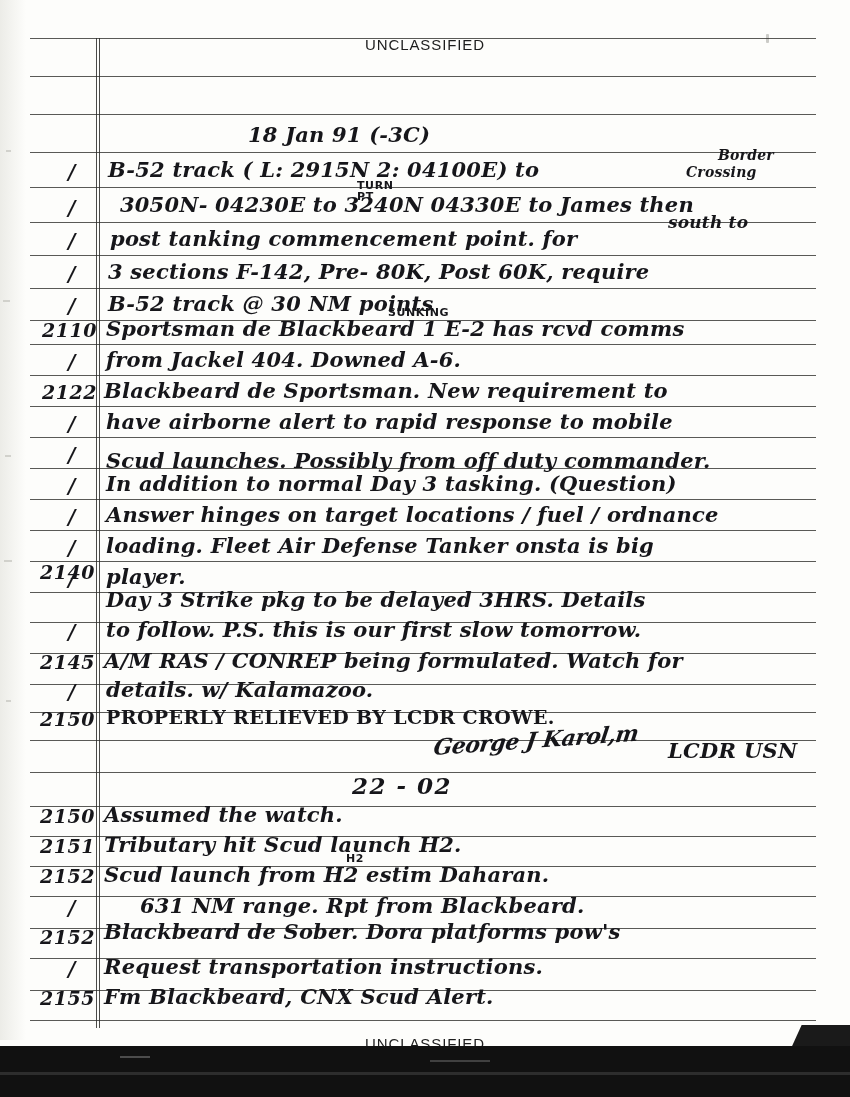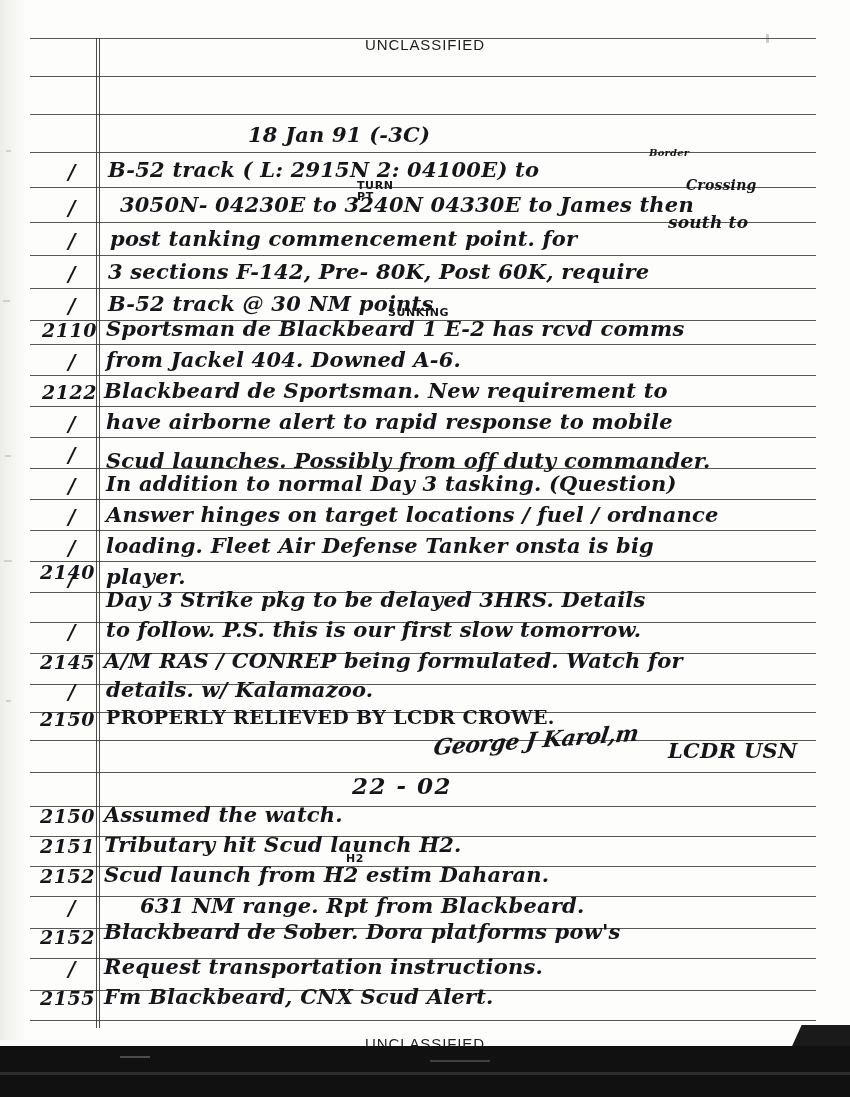--- a/index.html
+++ b/index.html
@@ -222,22 +222,22 @@
   <div class="rule" style="top:896px;"></div>
   <div class="rule" style="top:928px;"></div>
   <div class="rule" style="top:958px;"></div>
   <div class="rule" style="top:990px;"></div>
   <div class="rule" style="top:1020px;"></div>
 
   <div class="hw date-line" style="left:248px; top:122px;">18 Jan 91 (-3C)</div>
 
   <div class="tick" style="left:68px; top:160px;">/</div>
   <div class="hw body-text" style="left:108px; top:157px;">B-52 track  ( L: 2915N    2: 04100E)  to</div>
-  <div class="hw" style="left:649px; top:147px; font-size:10px;">Border</div>
-  <div class="hw" style="left:686px; top:177px; font-size:14px;">Crossing</div>
+  <div class="hw" style="left:718px; top:147px; font-size:14px;">Border</div>
+  <div class="hw" style="left:686px; top:164px; font-size:14px;">Crossing</div>
 
   <div class="tick" style="left:68px; top:196px;">/</div>
   <div class="hw body-text" style="left:120px; top:192px;">3050N- 04230E   to    3240N   04330E   to James then</div>
   <div class="hw small-up" style="left:357px; top:179px;">TURN</div>
   <div class="hw small-up" style="left:357px; top:190px;">PT</div>
 
   <div class="tick" style="left:68px; top:229px;">/</div>
   <div class="hw body-text" style="left:110px; top:226px;">post tanking commencement point.  for</div>
   <div class="hw" style="left:668px; top:212px; font-size:17px;">south to</div>
 

